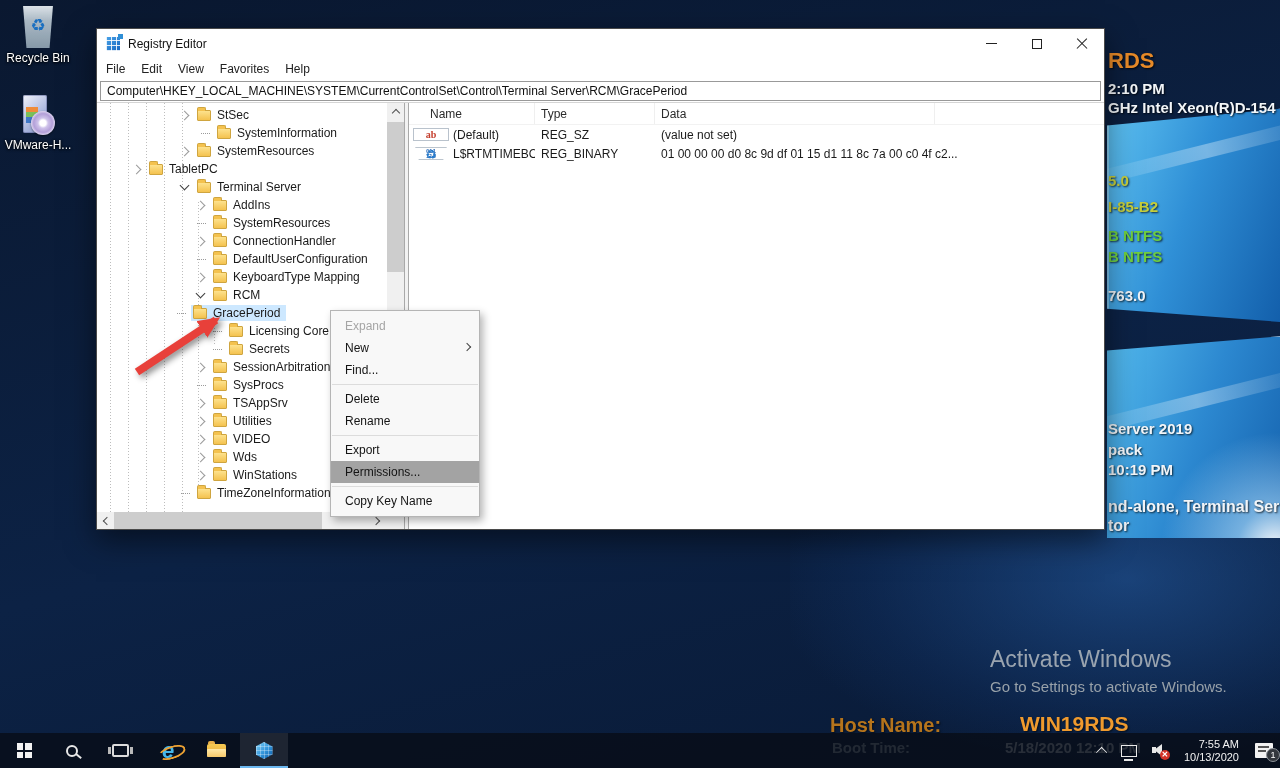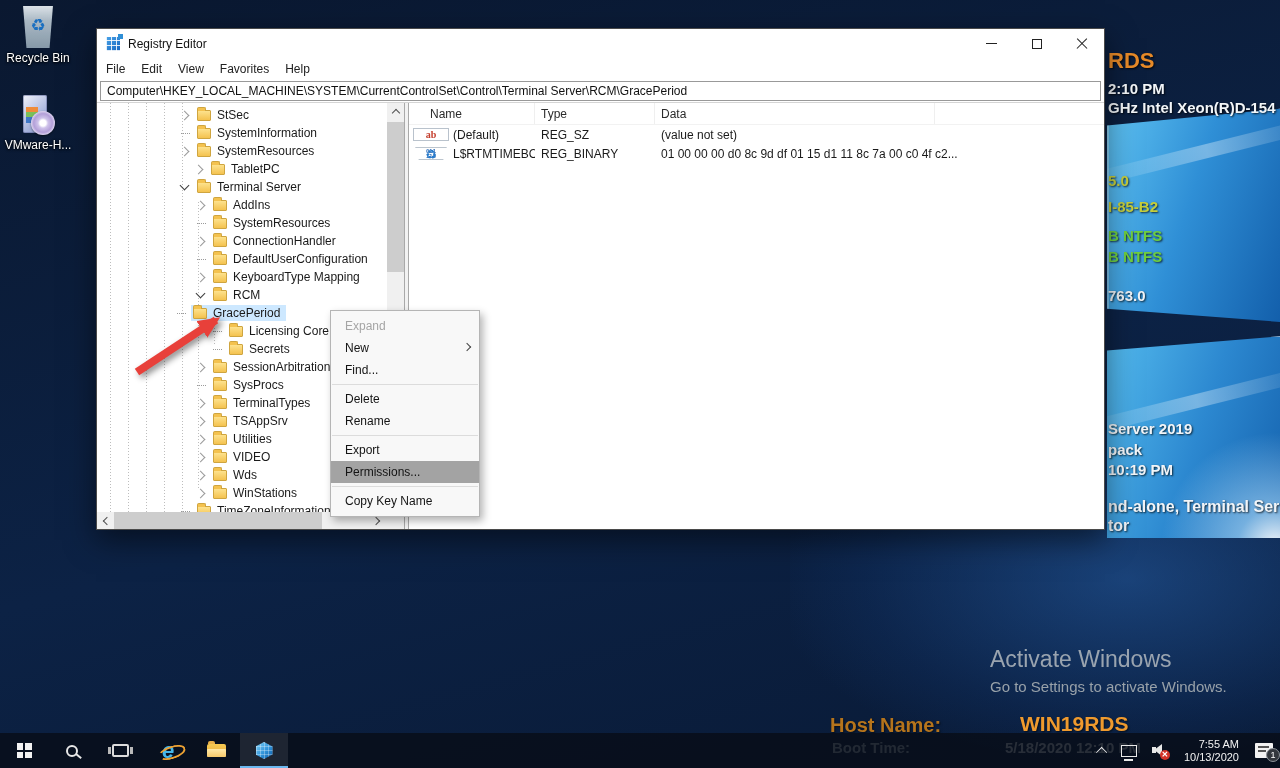--- a/index.html
+++ b/index.html
@@ -286,35 +286,35 @@
         <div class="guide" style="left:101px; top:99px; bottom:24px;"></div>
         <div class="guide" style="left:117px; top:207px; bottom:166px;"></div>
         <div class="trows">
             <div class="trow" style="padding-left: 84px;">
               <span class="chev collapsed"></span>
               <span class="node">
                 <span class="folder"></span>
                 <span class="tlabel">StSec</span>
               </span>
             </div>
+            <div class="trow" style="padding-left: 84px; margin-left: 20px;">
+              <span class="stub"></span>
+              <span class="node">
+                <span class="folder"></span>
+                <span class="tlabel">SystemInformation</span>
+              </span>
+            </div>
             <div class="trow" style="padding-left: 84px;">
-              <span class="stub"></span>
-              <span class="node">
-                <span class="folder"></span>
-                <span class="tlabel">SystemInformation</span>
-              </span>
-            </div>
-            <div class="trow" style="padding-left: 84px;">
               <span class="chev collapsed"></span>
               <span class="node">
                 <span class="folder"></span>
                 <span class="tlabel">SystemResources</span>
               </span>
             </div>
-            <div class="trow" style="padding-left: 98px;">
+            <div class="trow" style="padding-left: 36px;">
               <span class="chev collapsed"></span>
               <span class="node">
                 <span class="folder"></span>
                 <span class="tlabel">TabletPC</span>
               </span>
             </div>
             <div class="trow" style="padding-left: 84px;">
               <span class="chev expanded"></span>
               <span class="node">
                 <span class="folder"></span>
@@ -389,27 +389,20 @@
               <span class="node">
                 <span class="folder"></span>
                 <span class="tlabel">SessionArbitrationHelper</span>
               </span>
             </div>
             <div class="trow" style="padding-left: 100px;">
               <span class="stub"></span>
               <span class="node">
                 <span class="folder"></span>
                 <span class="tlabel">SysProcs</span>
-              </span>
-            </div>
-            <div class="trow" style="padding-left: 100px;">
-              <span class="chev collapsed"></span>
-              <span class="node">
-                <span class="folder"></span>
-                <span class="tlabel">TerminalTypes</span>
               </span>
             </div>
             <div class="trow" style="padding-left: 100px;">
               <span class="chev collapsed"></span>
               <span class="node">
                 <span class="folder"></span>
                 <span class="tlabel">TSAppSrv</span>
               </span>
             </div>
             <div class="trow" style="padding-left: 100px;">

